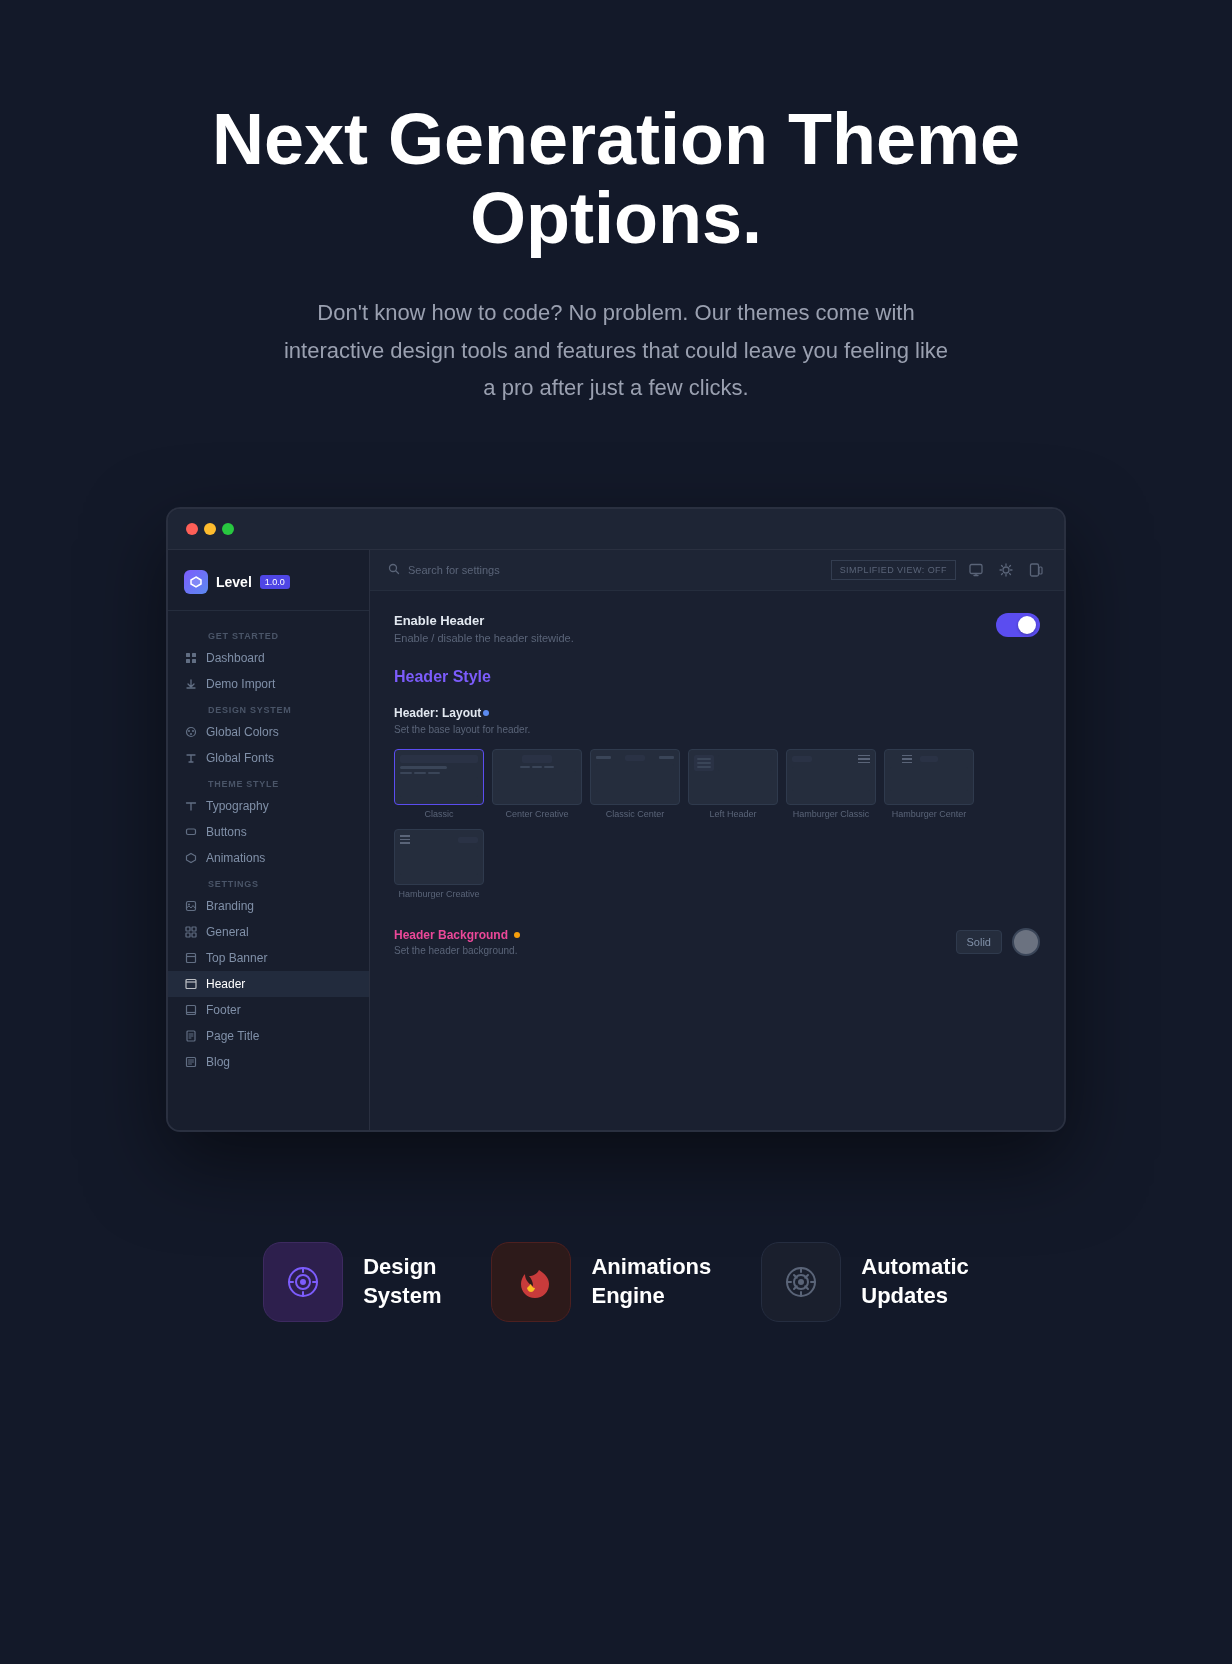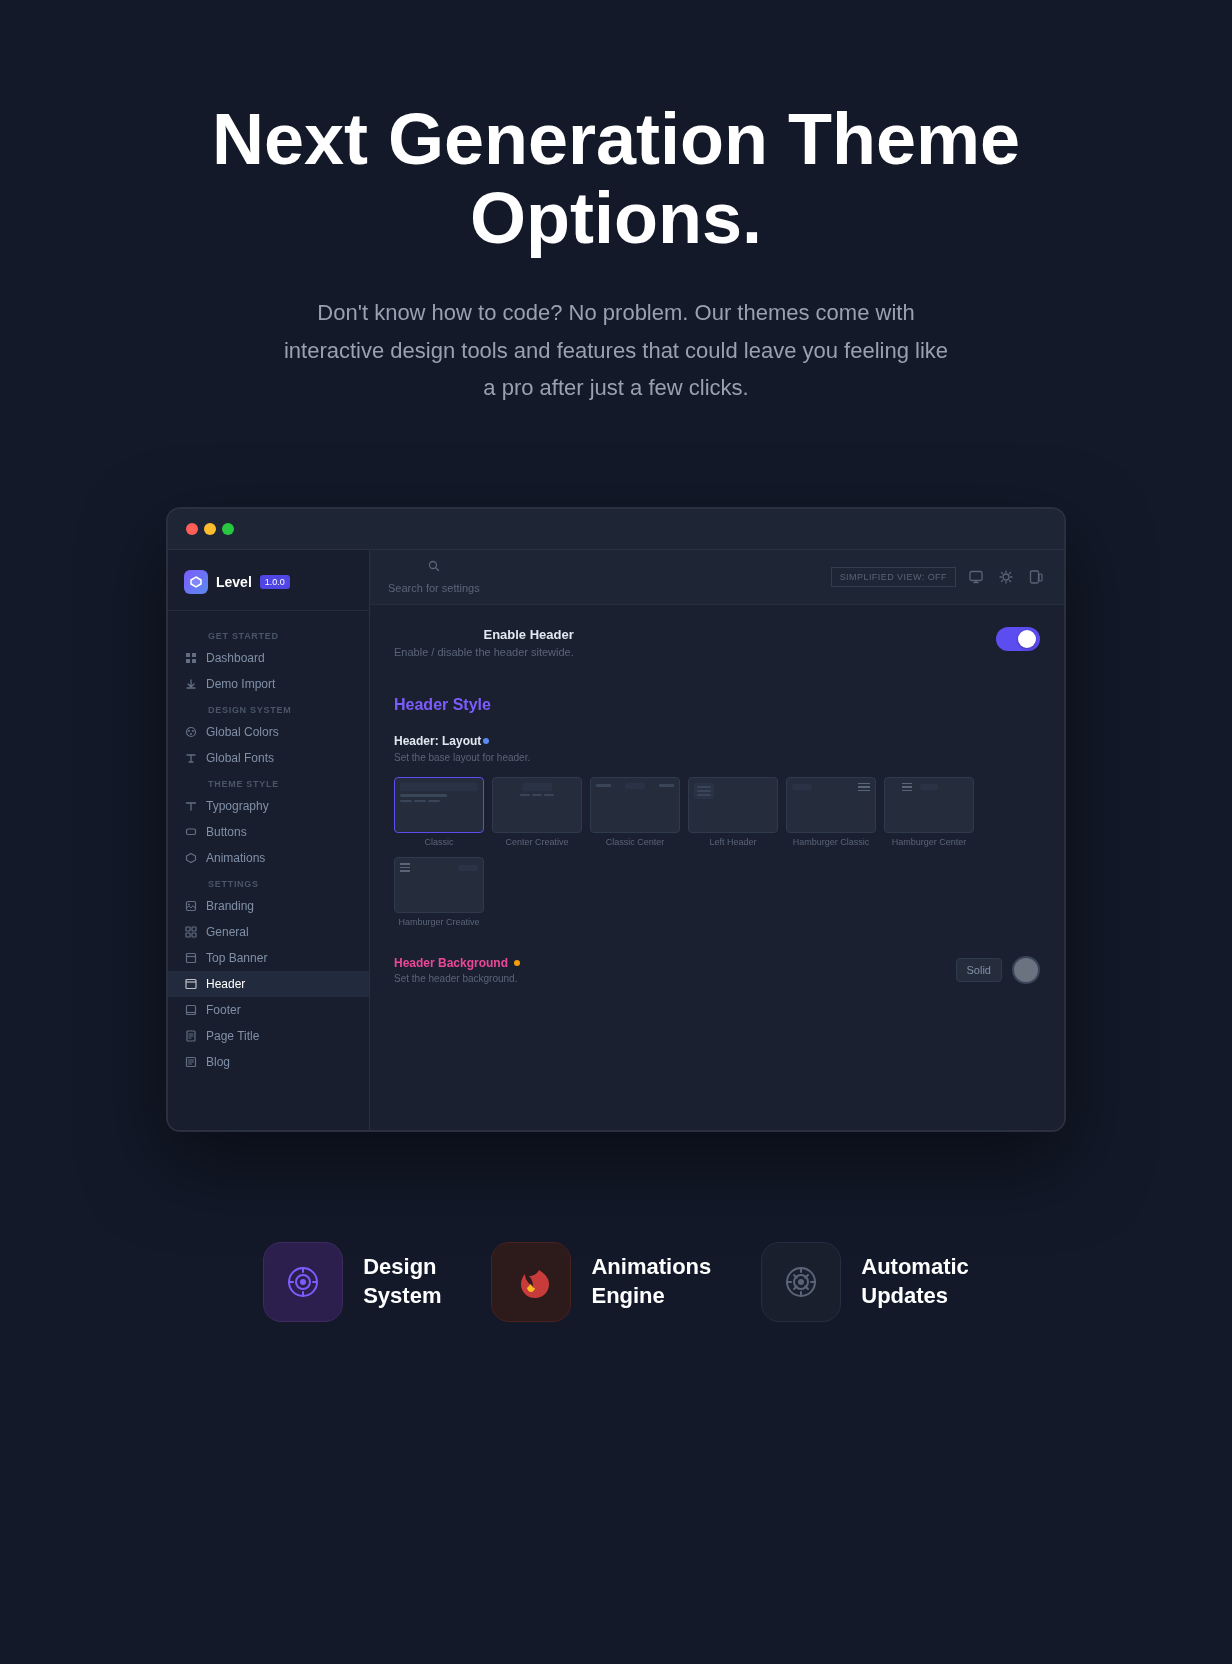--- a/index.html
+++ b/index.html
@@ -125,21 +125,21 @@
     }
 
     
     .topbar {
       display: flex; align-items: center; justify-content: space-between;
       padding: 10px 18px; border-bottom: 1px solid #252d3d;
       background: #1e2535;
     }
     .topbar-search {
       display: flex; align-items: center; gap: 8px;
-      font-size: 11px; color: #5a6478; flex-direction: column;
+      font-size: 11px; color: #5a6478;
     }
     .topbar-right {
       display: flex; align-items: center; gap: 10px;
     }
     .simplified-btn {
       border: 1px solid #333d50; background: transparent; color: #5a6478;
       font-size: 9px; padding: 4px 8px; border-radius: 0;
       letter-spacing: 0.05em; cursor: pointer;
     }
     .topbar-icon {
@@ -148,22 +148,21 @@
     }
 
     
     .content-area {
       padding: 22px 24px;
     }
 
     
     .setting-row {
       display: flex; align-items: flex-start; justify-content: space-between;
-      margin-bottom: 38px;
-      text-align: right;
+      margin-bottom: 24px;
     }
     .setting-label { font-size: 13px; font-weight: 600; color: #e2e8f0; margin-bottom: 4px; }
     .setting-desc { font-size: 11px; color: #5a6478; }
 
     
     .toggle {
       width: 44px; height: 24px; background: #5b4df0; border-radius: 12px;
       position: relative; cursor: pointer; flex-shrink: 0;
     }
     .toggle-knob {

